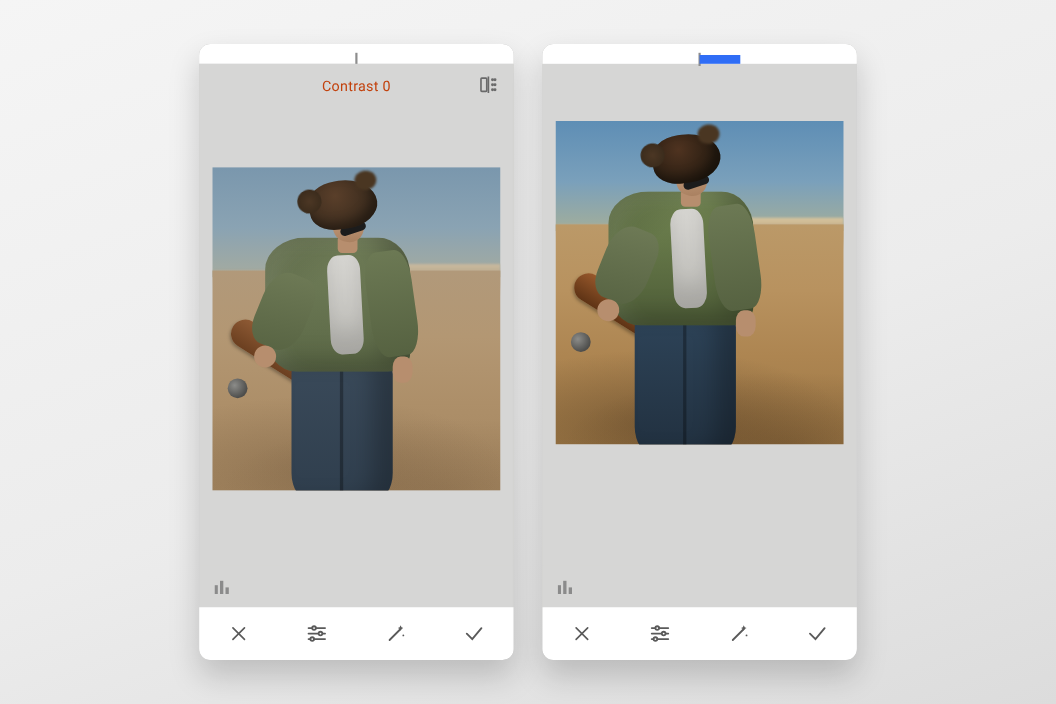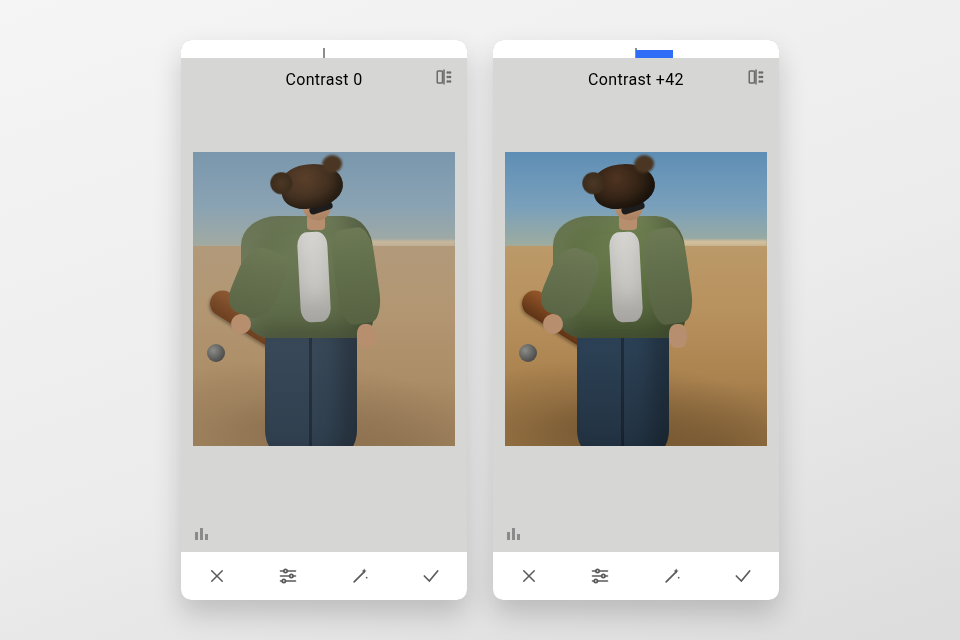--- a/index.html
+++ b/index.html
@@ -24,21 +24,21 @@
     position:absolute;top:0;bottom:0;background:#2f6df6;
   }
   .slider .tick{
     position:absolute;top:-2px;width:2px;height:12px;background:#8d8d8d;left:50%;transform:translateX(-50%);
   }
   
   .labelrow{
     height:42px;display:flex;align-items:center;justify-content:center;position:relative;
     background:#d6d6d5;
   }
-  .labelrow .lbl{font-size:16px;color:#000000;letter-spacing:.02em;}
+  .labelrow .lbl{font-size:13px;color:#c2410c;letter-spacing:.02em;}
   .labelrow .compare{position:absolute;right:14px;top:50%;transform:translateY(-50%);color:#6a6a6a;}
   
   .canvas{
     flex:1 1 auto;background:#d6d6d5;display:flex;align-items:flex-start;justify-content:center;
     padding-top:52px;
   }
   .photo{
     width:262px;height:294px;position:relative;overflow:hidden;
   }
   
@@ -247,35 +247,20 @@
       </span>
     </div>
   </div>
 
   <div class="phone">
     <div class="topstrip"></div>
     <div class="slider">
       <div class="tick" style="left:50%"></div>
       <div class="fill" style="left:50%;right:37%"></div>
     </div>
-    <div class="labelrow">
-      <span class="lbl">Contrast +42</span>
-      <span class="compare">
-        <svg width="18" height="18" viewBox="0 0 24 24" fill="none" stroke="currentColor" stroke-width="2">
-          <rect x="3" y="4" width="7" height="16" rx="1"></rect>
-          <line x1="12" y1="2" x2="12" y2="22"></line>
-          <circle cx="17" cy="6" r=".8" fill="currentColor"></circle>
-          <circle cx="20" cy="6" r=".8" fill="currentColor"></circle>
-          <circle cx="17" cy="12" r=".8" fill="currentColor"></circle>
-          <circle cx="20" cy="12" r=".8" fill="currentColor"></circle>
-          <circle cx="17" cy="18" r=".8" fill="currentColor"></circle>
-          <circle cx="20" cy="18" r=".8" fill="currentColor"></circle>
-        </svg>
-      </span>
-    </div>
     <div class="canvas">
       <div class="photo boost">
         <div class="scene">
           <div class="sky"></div>
           <div class="horizonbump"></div>
           <div class="horizonline"></div>
           <div class="ground"></div>
           <div class="man">
             <div class="board"></div>
             <div class="wheel w1"></div>

